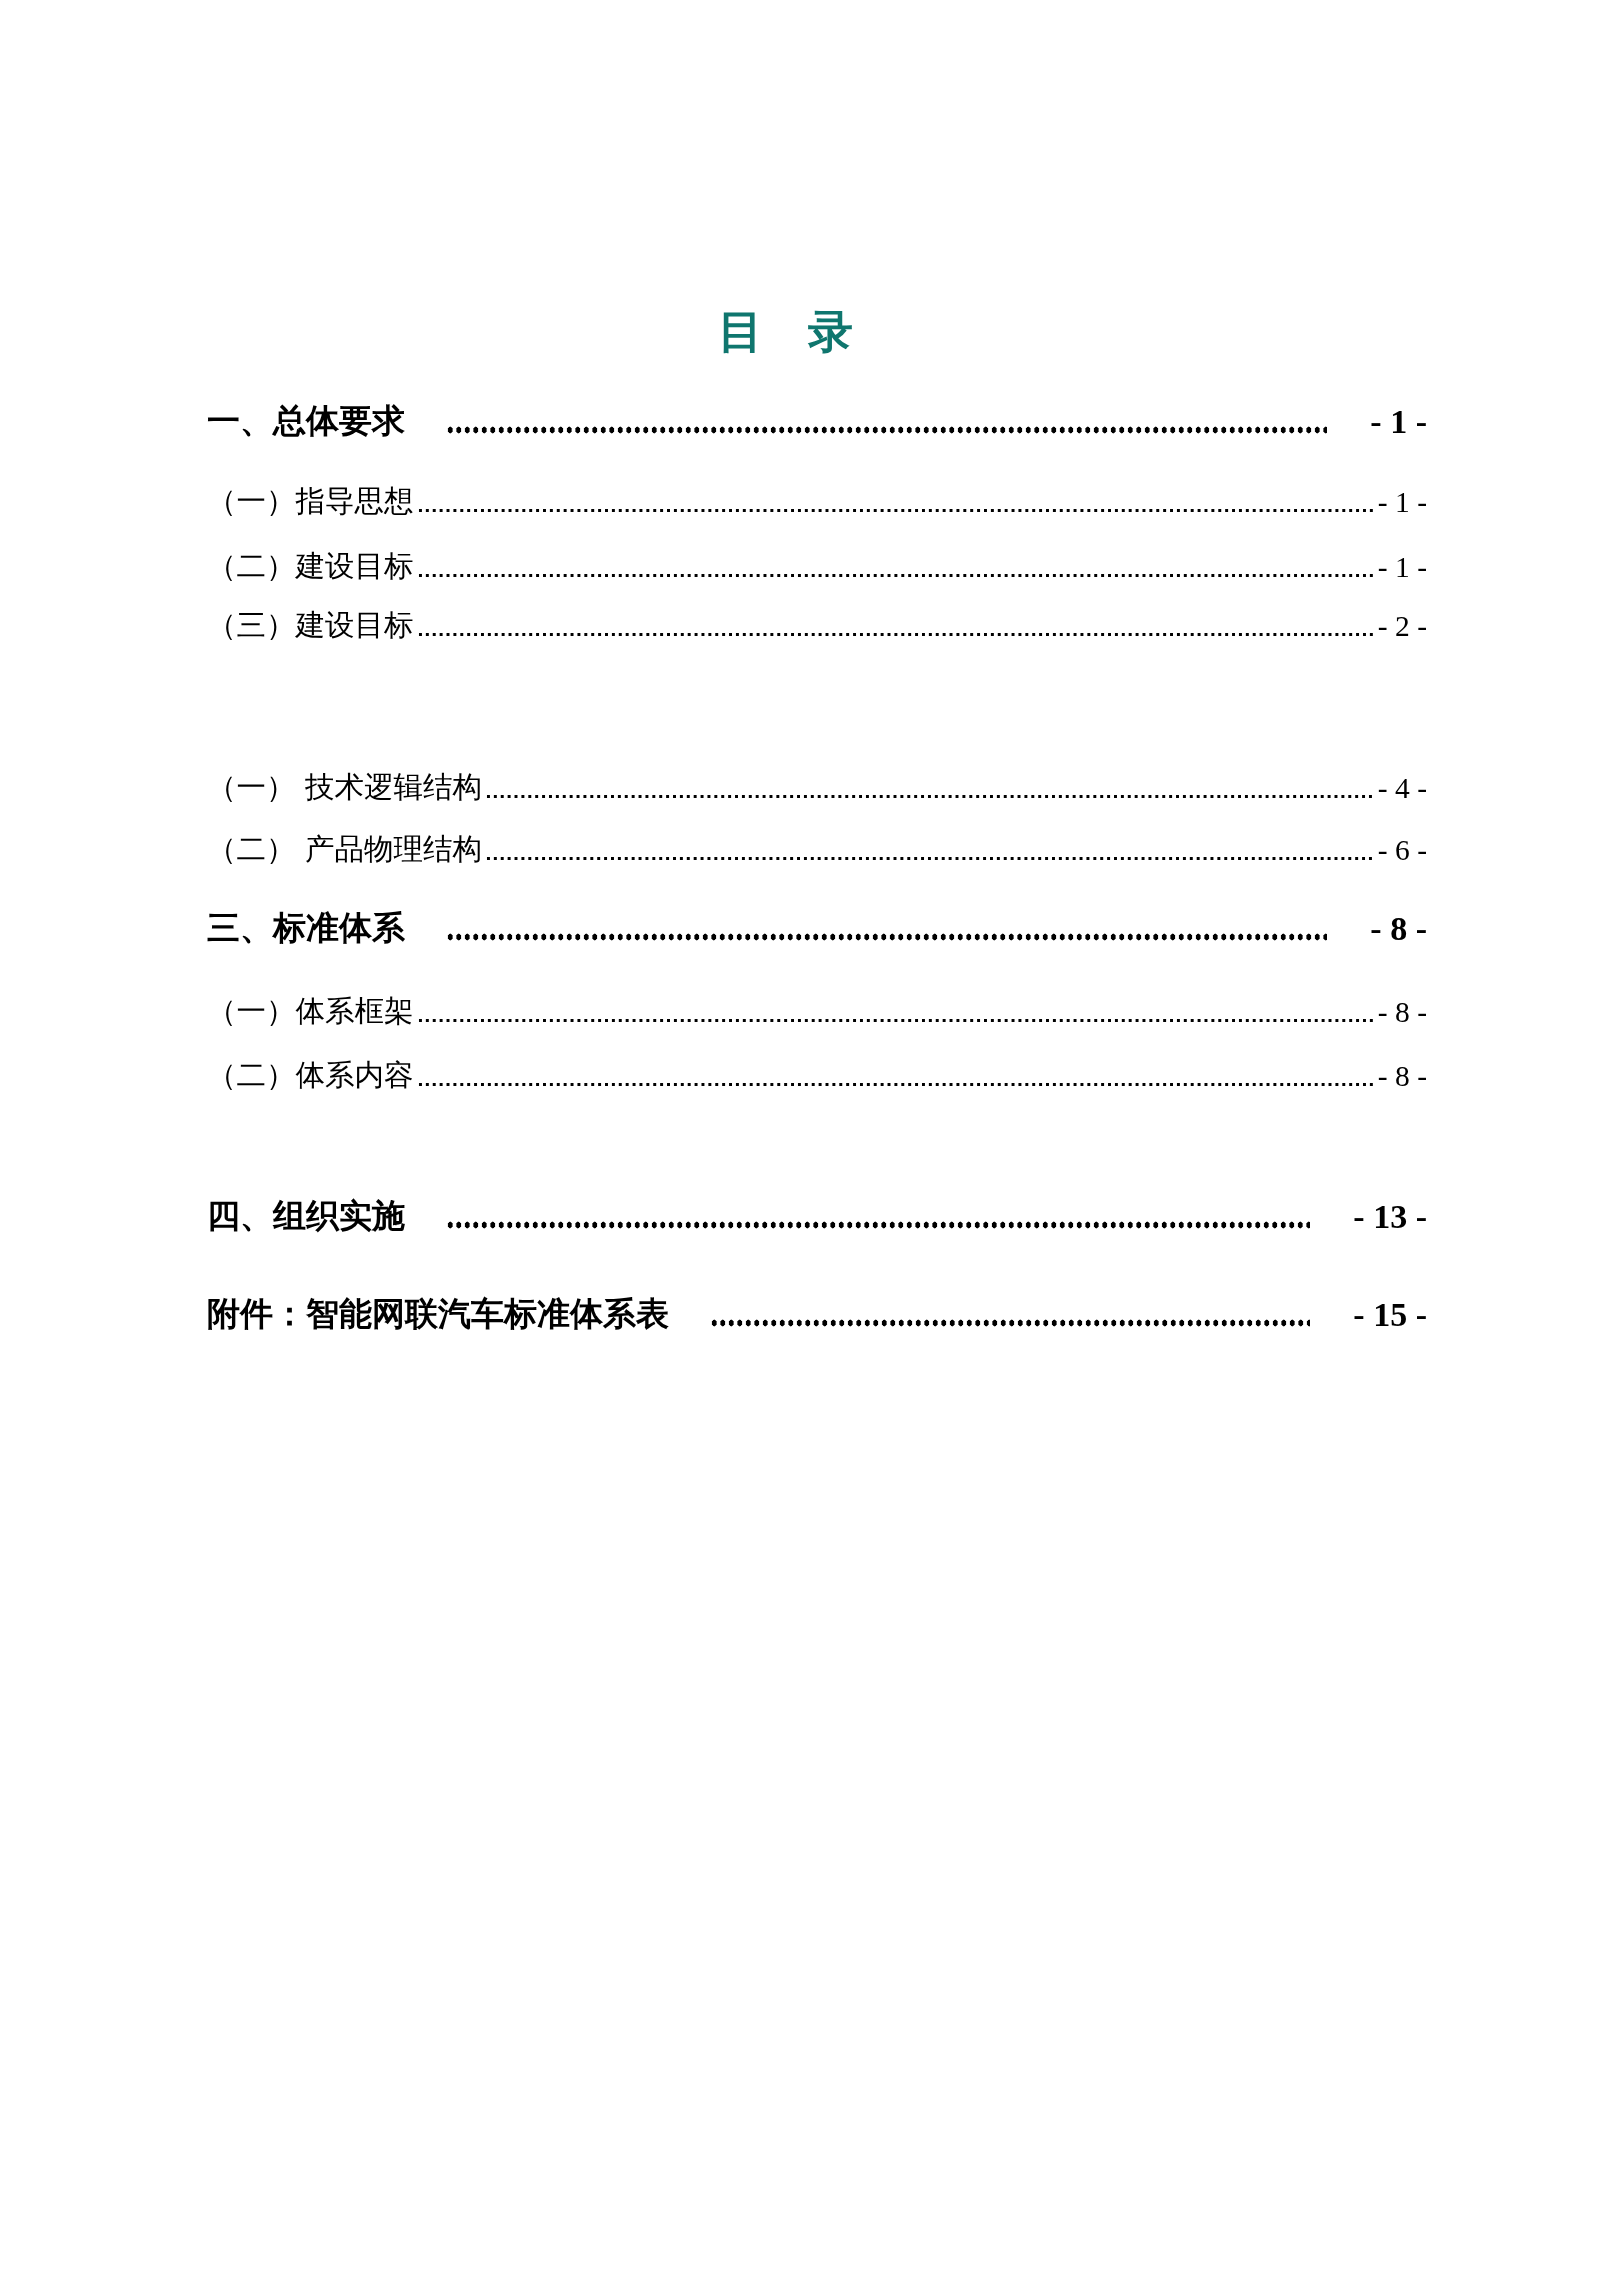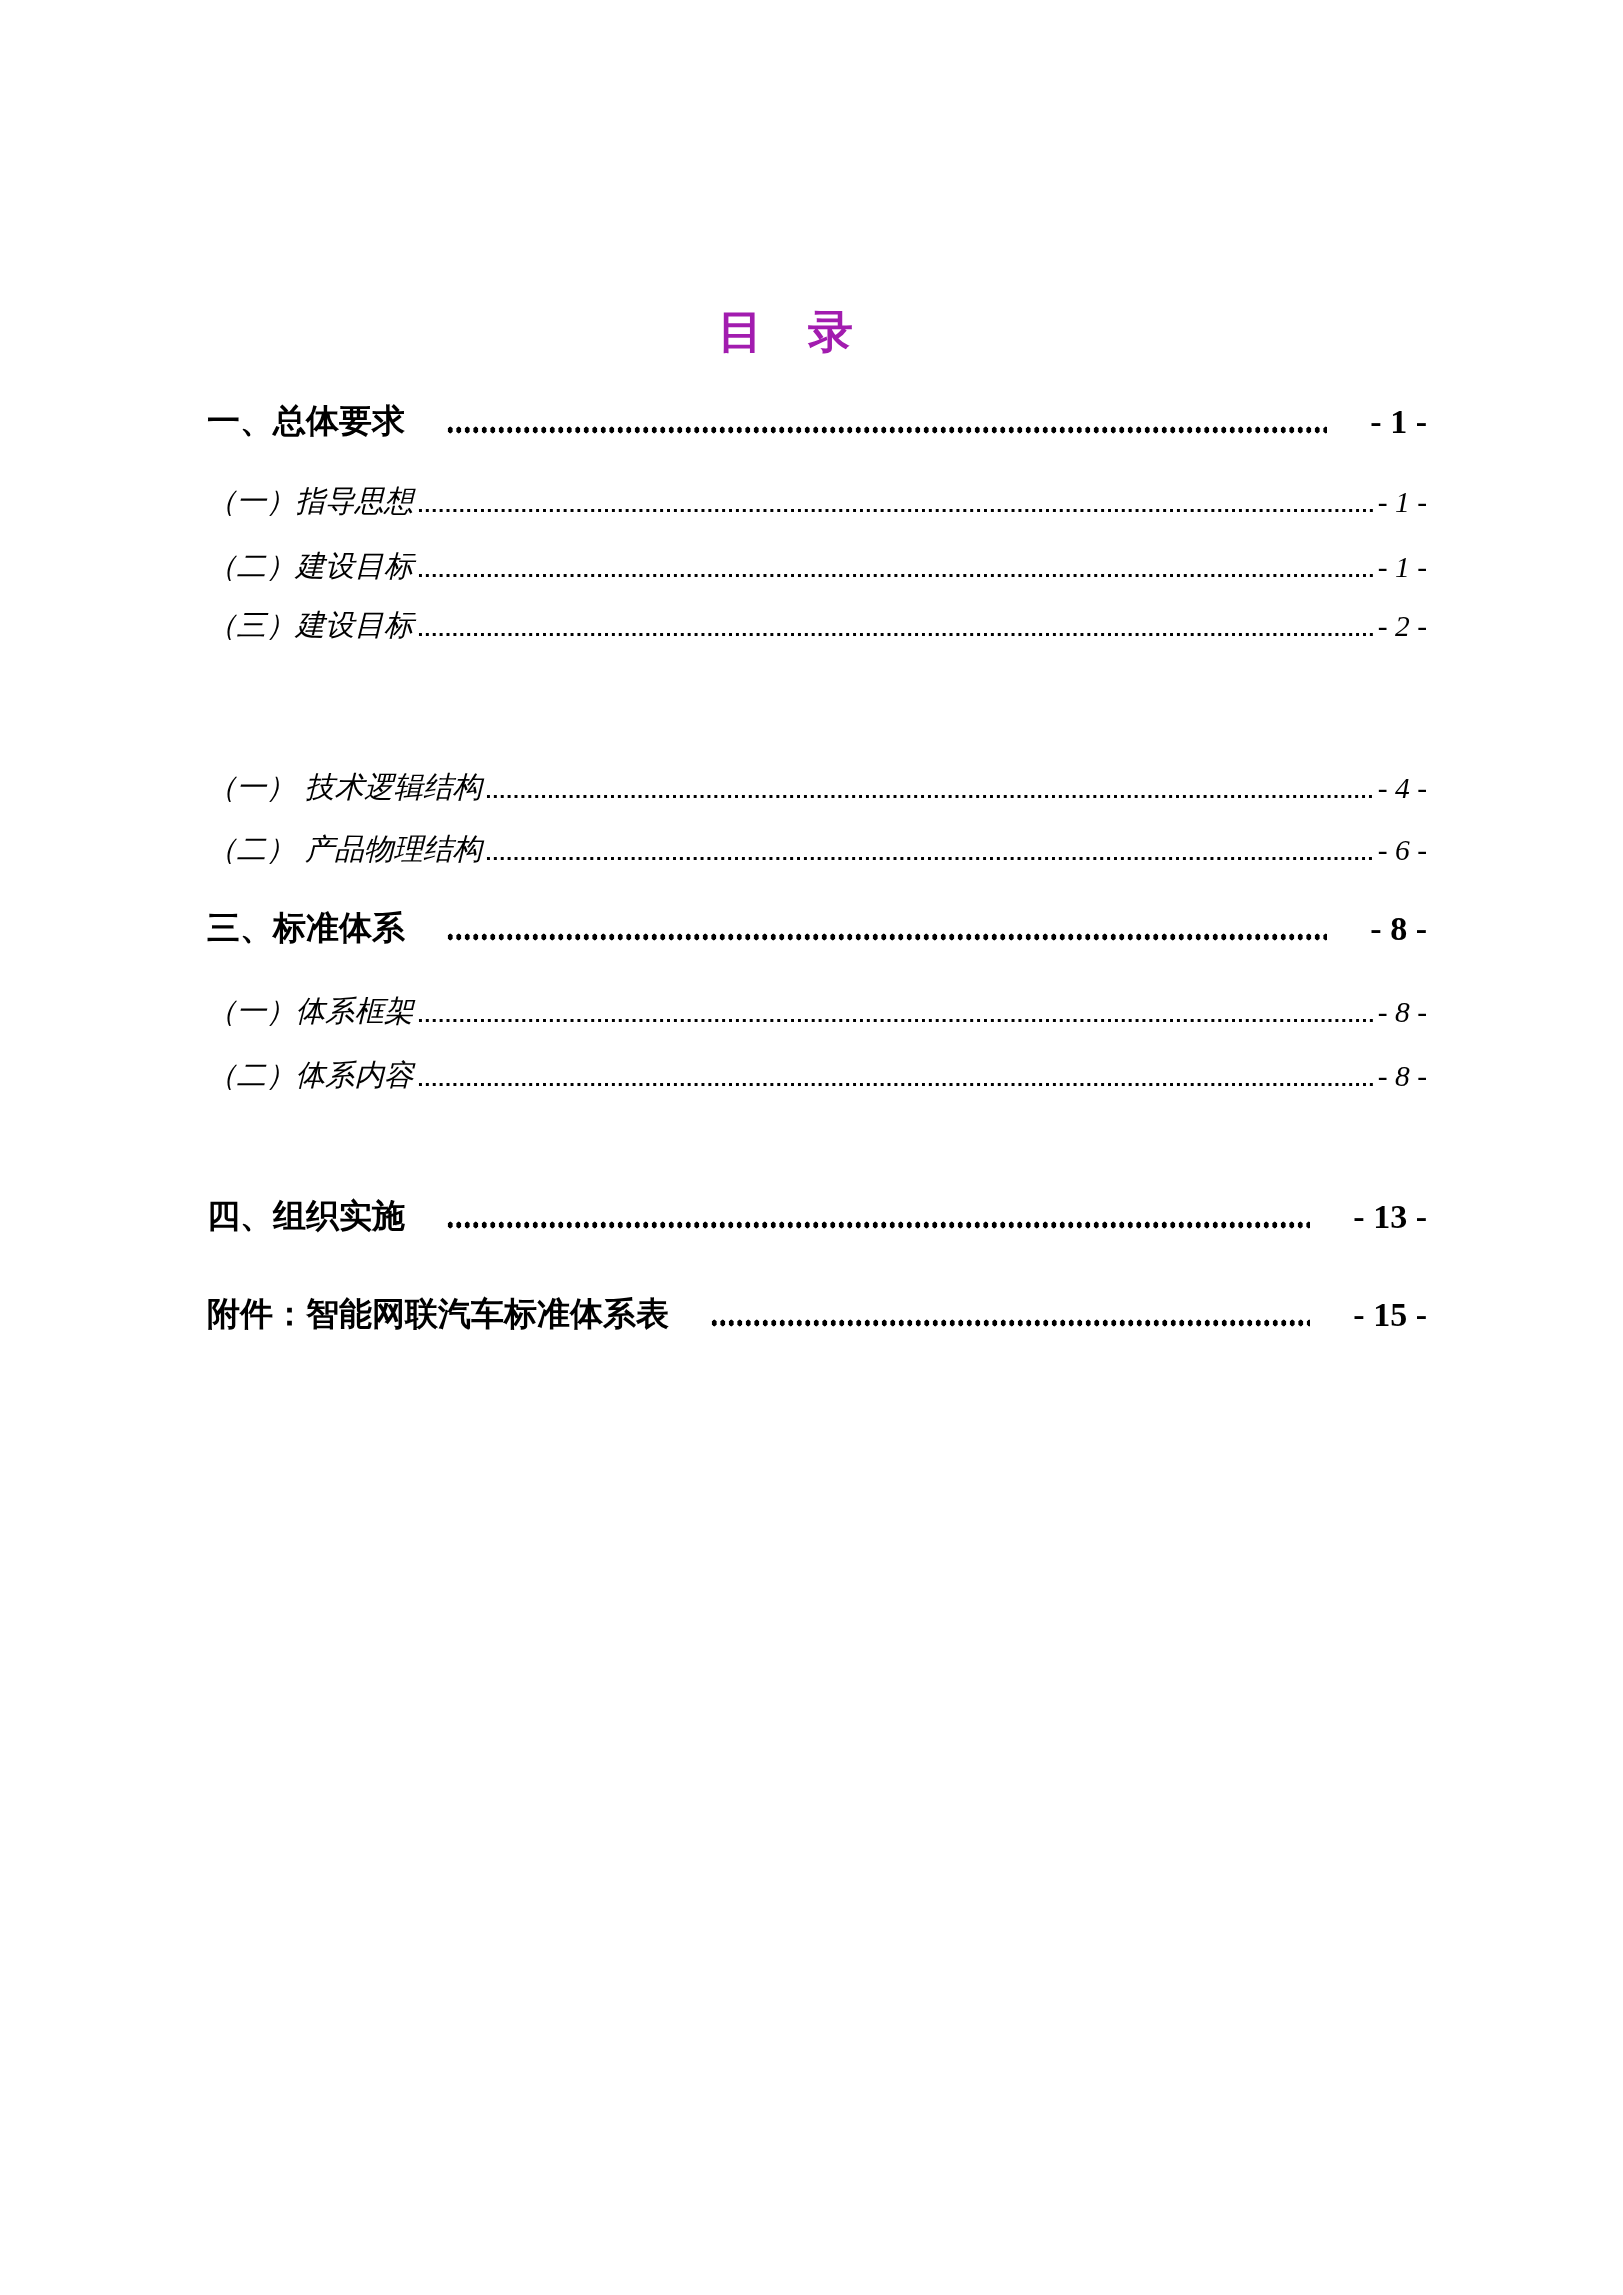--- a/index.html
+++ b/index.html
@@ -18,21 +18,21 @@
   }
   .doc-title {
     position: absolute;
     top: 309px;
     left: 0;
     width: 1571px;
     text-align: center;
     font-size: 45px;
     line-height: 1;
     font-weight: bold;
-    color: #a21caf;
+    color: #0f766e;
   }
   .toc {
     position: absolute;
     left: 207px;
     right: 196px;
     top: 0;
     height: 100%;
   }
   .toc-row {
     position: absolute;
@@ -59,21 +59,21 @@
   
   .level1 { font-size: 33px; font-weight: bold; gap: 38px; }
   .level1 .pagenum { font-size: 34px; font-weight: bold; }
   .level1 .leader {
     height: 7.9px;
     margin: 0 5.2px 5.9px 3.3px;
     background-image: radial-gradient(2.6px 3.6px at 50% 50%, #000 90%, transparent 100%);
     background-size: 8.5px 7.9px;
   }
   
-  .level2 { font-size: 29.5px; font-weight: normal; font-style: italic; }
+  .level2 { font-size: 29.5px; font-weight: normal; }
   .level2 .pagenum { font-size: 29.5px; font-weight: normal; }
   .level2 .leader {
     height: 5.2px;
     margin: 0 5.2px 4.6px 3.3px;
     background-image: radial-gradient(1.6px 2px at 50% 50%, #000 95%, transparent 100%);
     background-size: 6.9px 5.2px;
   }
   
   .r1  { top: 403px;  }
   .r2  { top: 485px;  }

